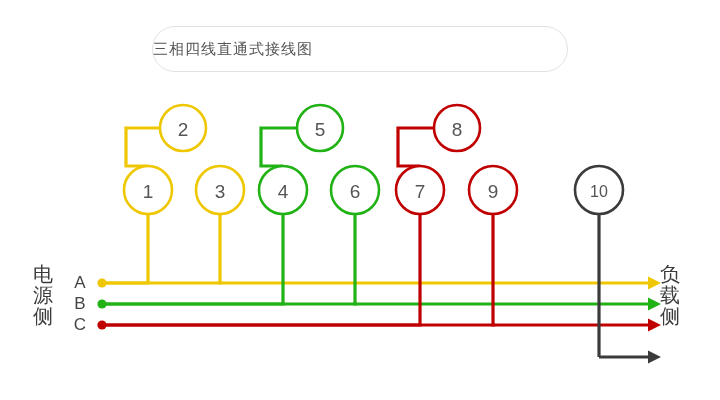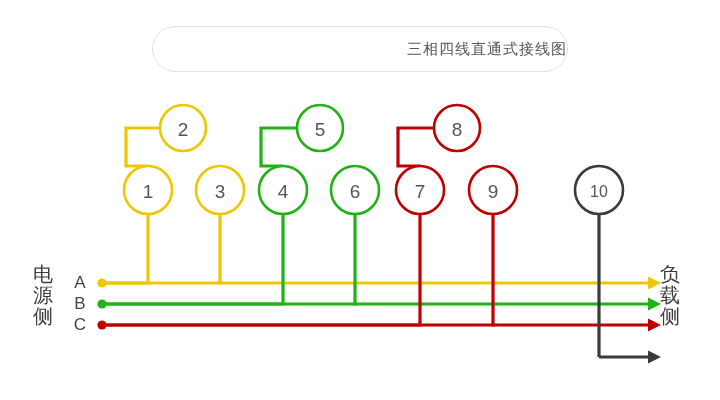--- a/index.html
+++ b/index.html
@@ -27,21 +27,21 @@
     left: 152px;
     top: 26px;
     width: 416px;
     height: 46px;
     box-sizing: border-box;
     border: 1px solid #e2e2e2;
     border-radius: 23px;
     background: #ffffff;
     display: flex;
     align-items: center;
-    justify-content: flex-end;
+    justify-content: flex-start;
   }
   .title-text {
     font-size: 15px;
     color: #555555;
     letter-spacing: 1px;
     font-family: "DejaVu Sans", "Liberation Sans", sans-serif;
   }
   svg.wiring {
     position: absolute;
     left: 0;

